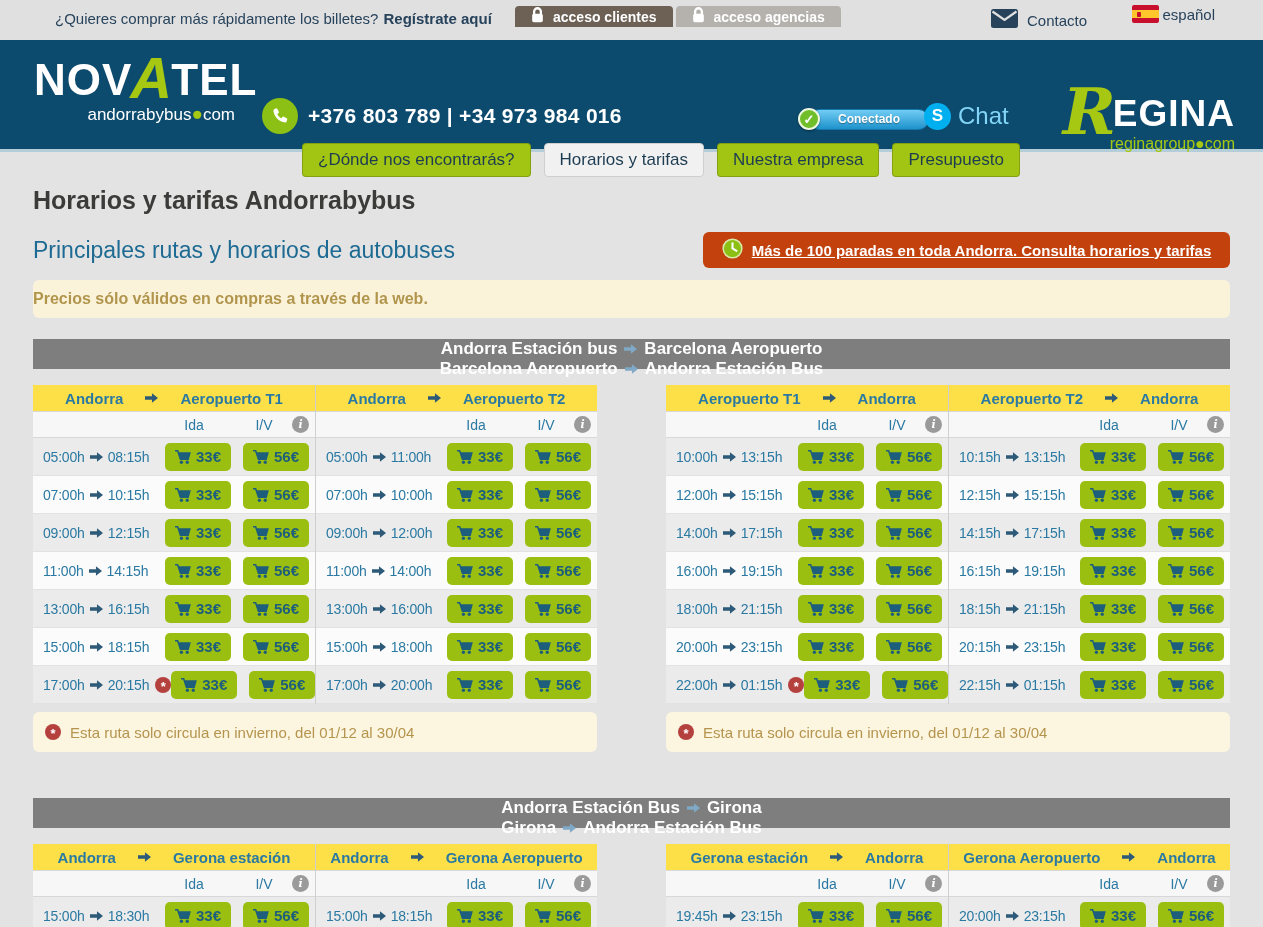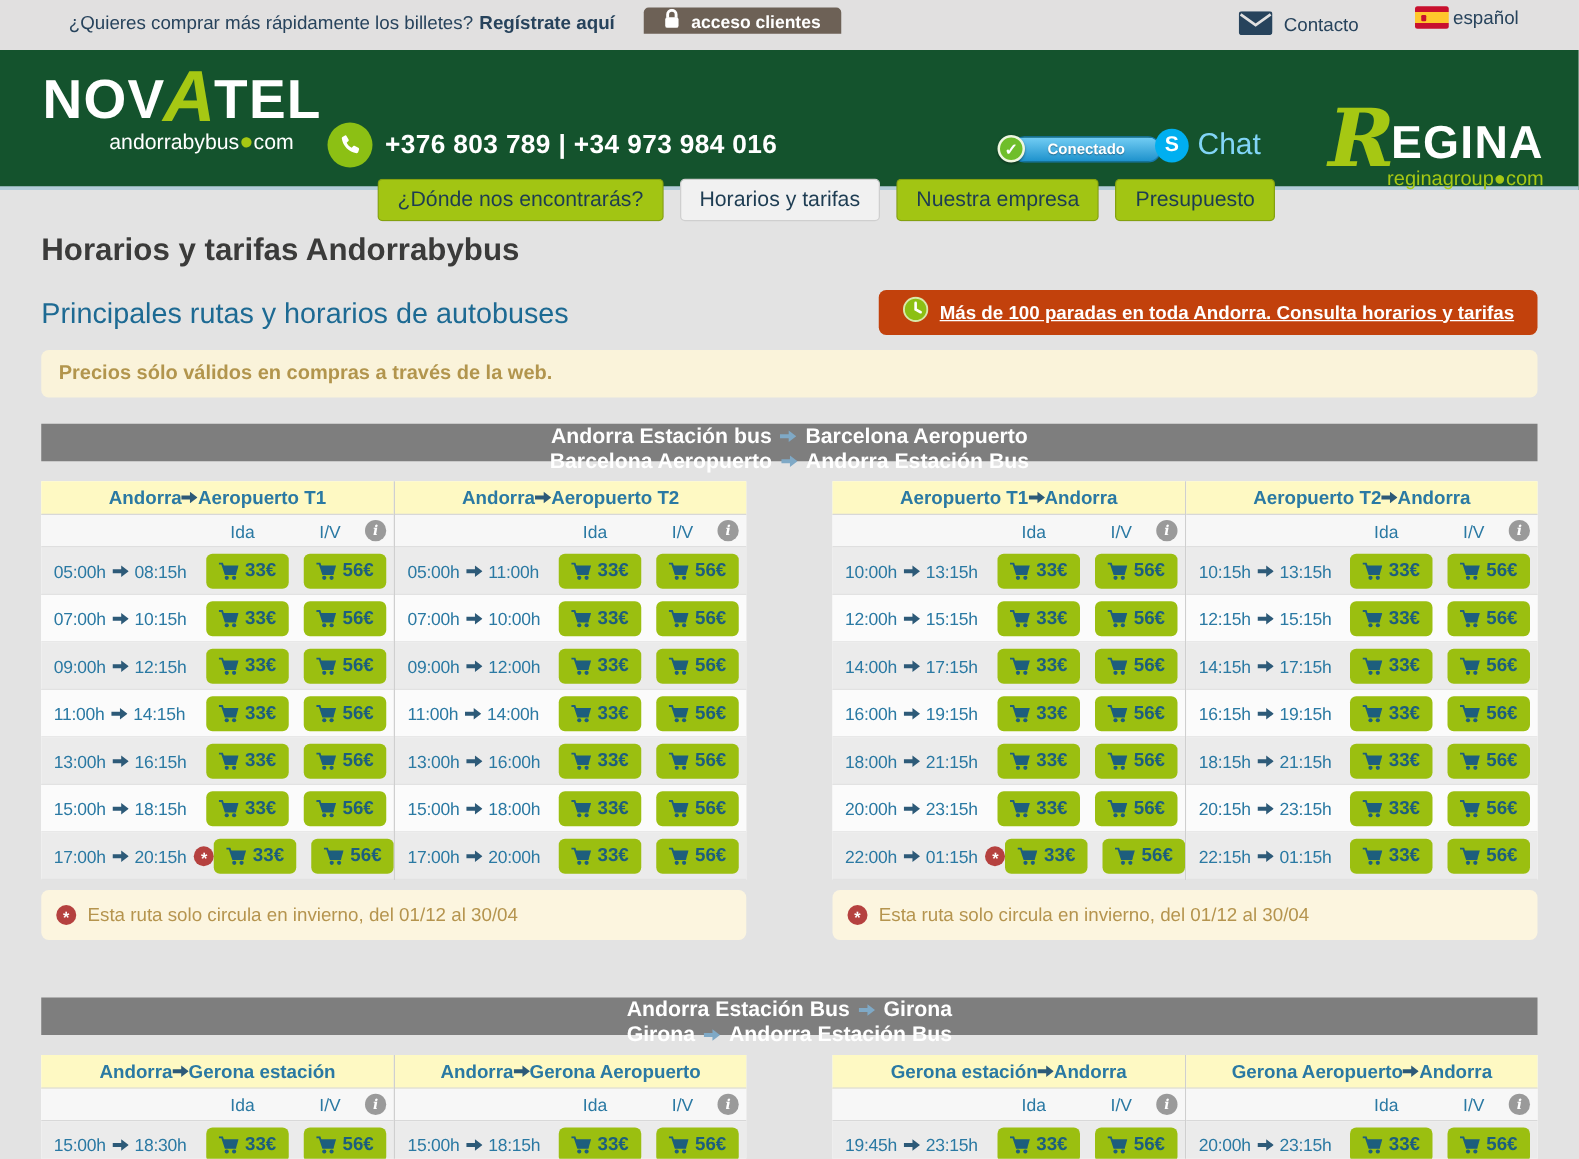--- a/index.html
+++ b/index.html
@@ -16,21 +16,21 @@
        font-size:14px;border-radius:4px 4px 0 0;cursor:pointer;white-space:nowrap;}
   .tab.clients{background:#6d6156;}
   .tab.agencies{background:#b5b2ae;}
   .contact{position:absolute;right:176px;top:9px;display:flex;align-items:center;gap:9px;cursor:pointer;}
   .lang{position:absolute;right:48px;top:5px;display:flex;align-items:flex-end;gap:3px;cursor:pointer;}
   .flag{width:27px;height:18px;border-radius:2px;position:relative;
         background:linear-gradient(to bottom,#c8102e 0 27%,#ffc72c 27% 73%,#c8102e 73%);}
   .flag::after{content:"";position:absolute;left:5px;top:7px;width:4px;height:5px;background:#c8102e;border-radius:1px;}
 
   
-  .header{height:112px;background:#14532d;position:relative;color:#fff;border-bottom:3px solid #b3cdd9;}
+  .header{height:112px;background:#0c4a6e;position:relative;color:#fff;border-bottom:3px solid #b3cdd9;}
   .logo{position:absolute;left:34px;top:4px;width:205px;cursor:pointer;}
   .logo-main{font-weight:bold;font-size:44px;line-height:62px;letter-spacing:1px;text-align:center;}
   .logo-a{color:#a6c813;font-size:58px;font-style:italic;font-weight:bold;margin:0 -2px;position:relative;top:3px;}
   .logo-sub{font-size:17px;margin-top:-8px;text-align:right;padding-right:4px;}
   .logo-dot{color:#a6c813;font-size:19px;font-weight:bold;}
   .phone-wrap{position:absolute;left:262px;top:58px;display:flex;align-items:center;gap:10px;}
   .phone-circle{width:36px;height:36px;border-radius:50%;background:#8cc014;display:flex;align-items:center;justify-content:center;}
   .phone-num{font-size:21px;font-weight:bold;letter-spacing:.3px;white-space:nowrap;}
   .nav{position:absolute;left:302px;top:103px;display:flex;gap:13px;}
   .nav-btn{height:34px;display:flex;align-items:center;padding:0 15px;font-size:17px;color:#1d3c52;
@@ -58,35 +58,35 @@
 
   
   .content{padding:0 33px;}
   .page-title{margin:34px 0 0;font-size:25px;font-weight:bold;color:#3b3b3a;}
   .sub-row{margin-top:17px;display:flex;justify-content:space-between;align-items:center;}
   .page-subtitle{font-size:23px;color:#1d6a93;font-weight:normal;margin:0;}
   .banner{width:527px;height:36px;background:#c2410c;border-radius:6px;display:flex;align-items:center;
           justify-content:center;gap:9px;cursor:pointer;}
   .banner-text{color:#fff;font-weight:bold;font-size:15px;text-decoration:underline;white-space:nowrap;}
   .notice{margin-top:12px;height:38px;background:#faf3da;border-radius:6px;display:flex;align-items:center;
-          padding-left:14px;font-weight:bold;font-size:16px;color:#b2954d;}
+          padding-left:0;font-weight:bold;font-size:16px;color:#b2954d;}
 
   #sections-root > .section-bar{margin-top:46px;flex-direction:column;}
   #sections-root > .section-bar:first-child{margin-top:21px;}
   .section-bar{height:30px;background:#7e7e7e;display:flex;justify-content:space-between;align-items:center;
                padding:0 10px;color:#fff;font-weight:bold;font-size:17px;}
   .bar-side{display:flex;align-items:center;gap:7px;white-space:nowrap;}
   .arrow{display:inline-flex;align-items:center;}
 
   .groups-row{margin-top:16px;display:flex;justify-content:space-between;}
   .table-group{width:564px;display:flex;background:#fff;}
   .sched-table{width:50%;}
   .sched-table + .sched-table{border-left:1px solid #cfcfcf;}
-  .tbl-title{height:27px;background:#fef9c3;border-bottom:1px solid #d8d8d8;display:flex;align-items:center;
-             justify-content:center;gap:0;color:#2a79a3;font-weight:bold;font-size:15px;white-space:nowrap;}
+  .tbl-title{height:27px;background:#fde047;border-bottom:1px solid #d8d8d8;display:flex;align-items:center;
+             justify-content:center;gap:22px;color:#2a79a3;font-weight:bold;font-size:15px;white-space:nowrap;}
   .tbl-sub{height:26px;border-bottom:1px solid #d8d8d8;background:#f7f7f7;display:flex;align-items:center;
            justify-content:flex-end;color:#2a79a3;font-size:14px;padding-right:6px;}
   .sub-ida{width:66px;text-align:center;}
   .sub-iv{width:50px;text-align:center;margin-left:12px;}
   .info-icon{width:17px;height:17px;border-radius:50%;background:#9a9a9a;color:#fff;font-size:11px;
              font-weight:bold;font-style:italic;font-family:"DejaVu Serif",serif;display:flex;
              align-items:center;justify-content:center;margin-left:3px;cursor:pointer;flex:none;}
   .rows .row{height:38px;border-bottom:1px solid #e2e2e2;display:flex;align-items:center;padding:0 6px 0 10px;}
   .rows .row:nth-child(odd){background:#ebebeb;}
   .rows .row:nth-child(even){background:#fbfbfb;}
@@ -110,20 +110,27 @@
   <div class="promo">
     <span>¿Quieres comprar más rápidamente los billetes?</span><span class="promo-link">Regístrate aquí</span>
   </div>
   <div class="tabs">
     <div class="tab clients">
       <span><svg width="13" height="16" viewBox="0 0 14 18">
             <path d="M3.2 8V5.2a3.8 3.8 0 0 1 7.6 0V8" stroke="#fff" stroke-width="2.6" fill="none"></path>
             <rect x="1" y="7.6" width="12" height="9.6" rx="2" fill="#fff"></rect>
           </svg></span>
       <span>acceso clientes</span>
+    </div>
+    <div class="tab agencies">
+      <span><svg width="13" height="16" viewBox="0 0 14 18">
+            <path d="M3.2 8V5.2a3.8 3.8 0 0 1 7.6 0V8" stroke="#fff" stroke-width="2.6" fill="none"></path>
+            <rect x="1" y="7.6" width="12" height="9.6" rx="2" fill="#fff"></rect>
+          </svg></span>
+      <span>acceso agencias</span>
     </div>
   </div>
   <div class="contact">
     <span><svg width="27" height="19" viewBox="0 0 27 19">
           <rect width="27" height="19" rx="2.5" fill="#27435c"></rect>
           <path d="M1.5 2.5 13.5 11 25.5 2.5" stroke="#e1e0e0" stroke-width="2.2" fill="none"></path>
         </svg></span>
     <span>Contacto</span>
   </div>
   <div class="lang">

